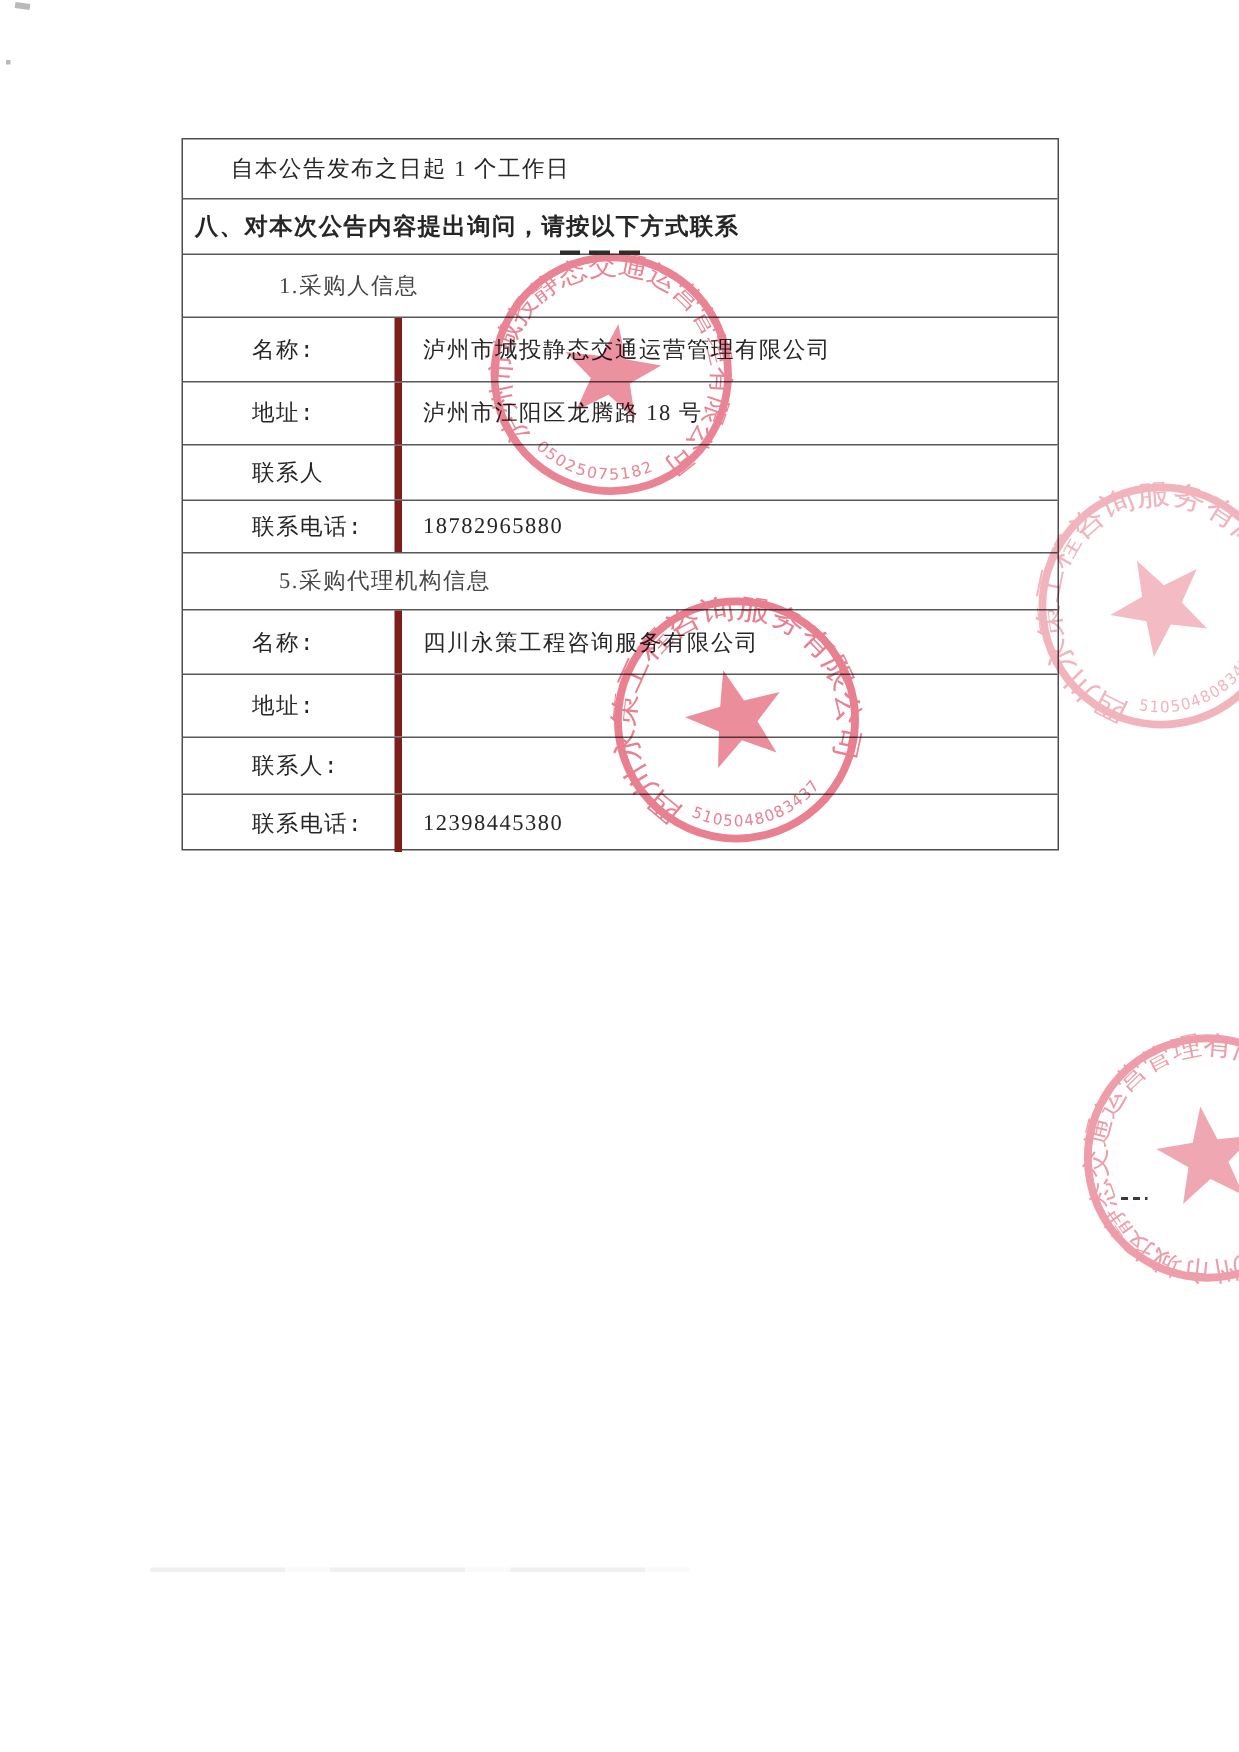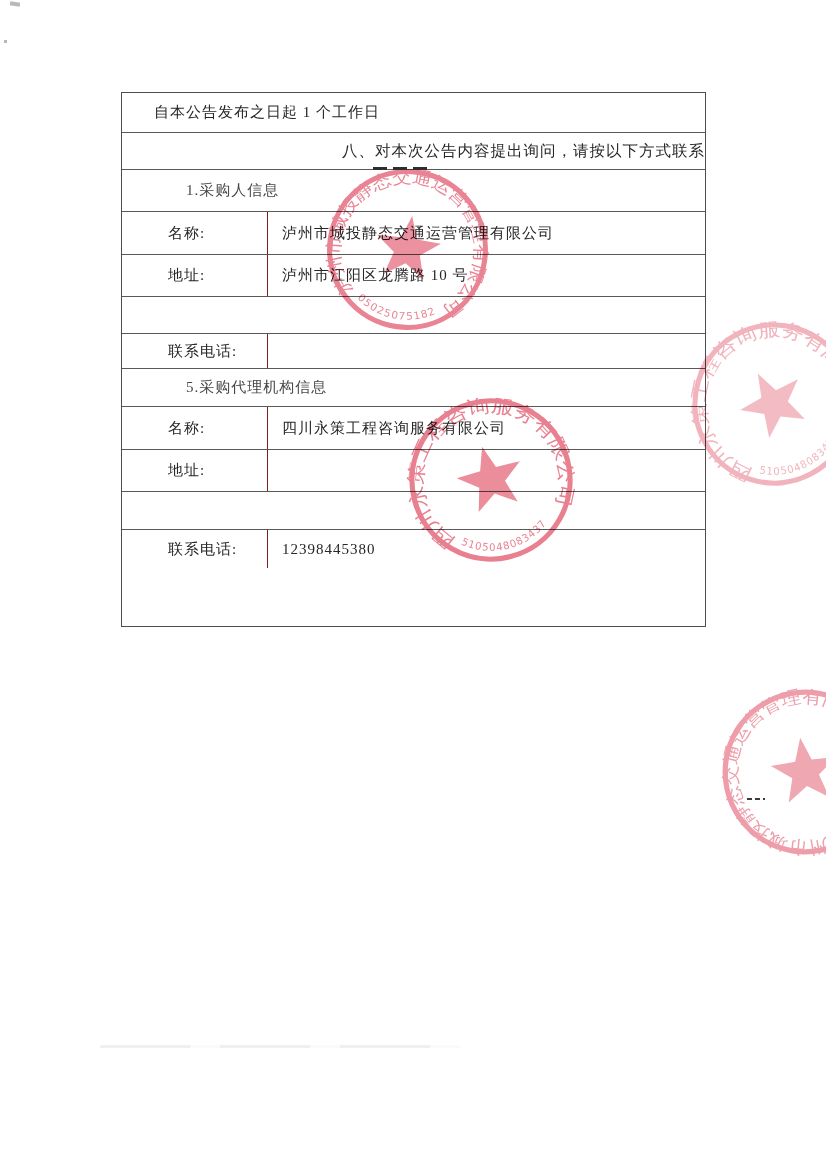--- a/index.html
+++ b/index.html
@@ -6,37 +6,37 @@
   body{
     width:826px;height:1168px;position:relative;overflow:hidden;
     background:#ffffff;
     font-family:"Liberation Serif","DejaVu Serif",serif;
     color:#262626;
   }
   .page{position:absolute;left:0;top:0;width:826px;height:1168px;overflow:hidden;}
 
   
   .doc-table{
-    position:absolute;left:121px;top:92px;width:585px;height:535px;
+    position:absolute;left:121px;top:92px;width:585px;height:475px;
     border:1px solid #4e4e4e;box-sizing:border-box;
     background:transparent;
   }
   .row{
     position:relative;display:flex;align-items:center;box-sizing:border-box;
     border-top:1px solid #595959;
     font-size:15px;letter-spacing:1px;
   }
   .row:first-child{border-top:none;}
   .row.full .cell-full{padding-left:32px;}
-  .row.header-row{font-weight:normal;font-size:15.5px;justify-content:flex-end;}
+  .row.header-row{font-weight:bold;font-size:15.5px;}
   .row.header-row .cell-full{padding-left:8px;}
   .row.subheader .cell-full{padding-left:64px;font-family:Liberation Serif, serif;}
   .cell-label{
     width:146px;flex:0 0 146px;align-self:stretch;display:flex;align-items:center;
-    border-right:1px solid #7f1d1d;box-sizing:border-box;padding-left:46px;
+    border-right:5px solid #7f1d1d;box-sizing:border-box;padding-left:46px;font-family:Liberation Mono, monospace;
   }
   .cell-value{flex:1;padding-left:14px;}
   .blurry{filter:blur(0.4px);opacity:0.85;}
 
   
   .stamp{
     position:absolute;mix-blend-mode:multiply;pointer-events:none;
   }
   .stamp svg{display:block;overflow:visible;}
   .stamp-a{left:305px;top:147px;opacity:0.82;transform:rotate(8deg);}
@@ -86,44 +86,47 @@
       <span class="cell-full blurry">1.采购人信息</span>
     </div>
 
     <div class="row" style="height:43px">
       <div class="cell-label">名称:</div>
       <div class="cell-value">泸州市城投静态交通运营管理有限公司</div>
     </div>
 
     <div class="row" style="height:42px">
       <div class="cell-label">地址:</div>
-      <div class="cell-value">泸州市江阳区龙腾路 10 号</div>
+      <div class="cell-value">泸州市江阳区龙腾路 18 号</div>
     </div>
 
     <div class="row" style="height:37px">
+      <div class="cell-label">联系人</div>
     </div>
 
     <div class="row" style="height:35px">
       <div class="cell-label">联系电话:</div>
+      <div class="cell-value">18782965880</div>
     </div>
 
     <div class="row full subheader" style="height:38px">
       <span class="cell-full blurry">5.采购代理机构信息</span>
     </div>
 
     <div class="row" style="height:43px">
       <div class="cell-label">名称:</div>
       <div class="cell-value">四川永策工程咨询服务有限公司</div>
     </div>
 
     <div class="row" style="height:42px">
       <div class="cell-label">地址:</div>
     </div>
 
     <div class="row" style="height:38px">
+      <div class="cell-label">联系人:</div>
     </div>
 
     <div class="row" style="height:39px">
       <div class="cell-label">联系电话:</div>
       <div class="cell-value">12398445380</div>
     </div>
 
   </div>
 
   <div class="stamp stamp-a" style="color: rgb(228, 105, 124);">

